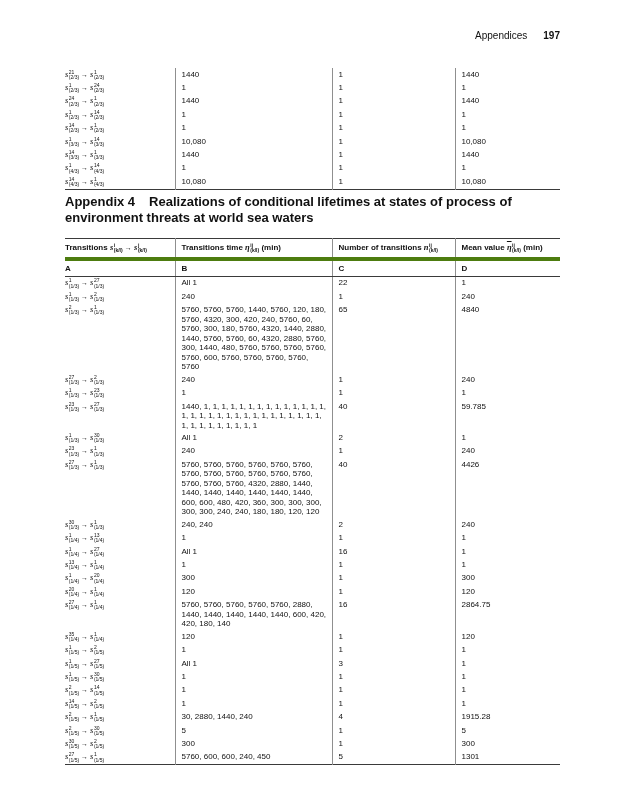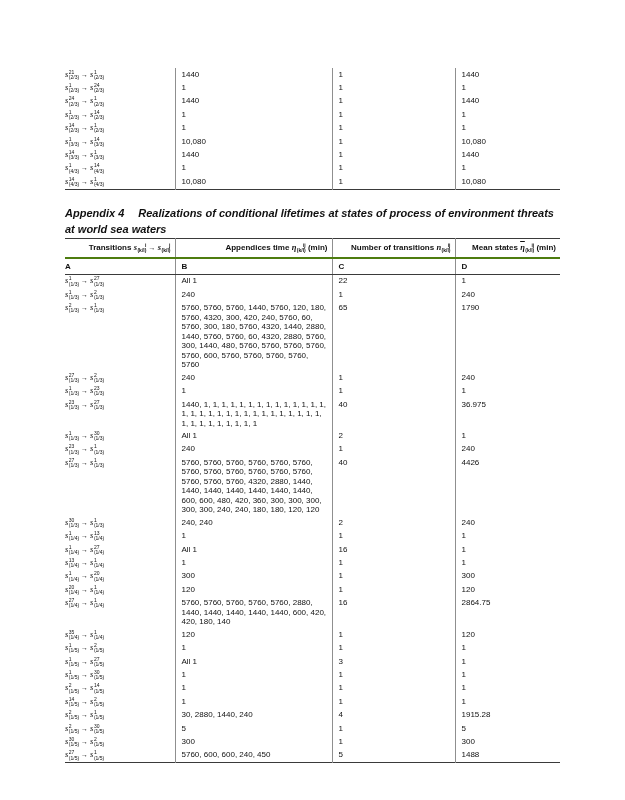--- a/index.html
+++ b/index.html
@@ -9,41 +9,44 @@
   }
   .running-head{position:absolute;top:30px;left:65px;width:495px;text-align:right;font-size:10px;}
   .pageno{font-weight:bold;margin-left:16px;}
 
   .t{border-collapse:collapse;table-layout:fixed;width:495px;font-size:8px;line-height:9.5px;color:#111;}
   .t td,.t th{vertical-align:top;padding:1.5px 4px 1.5px 0;overflow:hidden;}
   .t td+td,.t th+th{border-left:1px solid #8f8f8f;padding-left:6px;}
 
   .top-table{position:absolute;top:68px;left:65px;border-bottom:1px solid #3a3a3a;}
 
-  .heading{position:absolute;top:206px;left:65px;width:495px;font-weight:bold;font-size:11px;line-height:15.5px;font-style:italic;}
+  .heading{position:absolute;top:194px;left:65px;width:495px;font-weight:bold;font-size:13px;line-height:15.5px;}
   .h-label{margin-right:14px;}
 
   .main-table{position:absolute;top:238px;left:65px;border-top:1px solid #3a3a3a;border-bottom:1px solid #3a3a3a;}
-  .main-table thead tr.hdr th{border-bottom:2px solid #4d7c0f;font-weight:bold;text-align:right;padding-top:4px;padding-bottom:4px;margin-top:36px;}
+  .main-table thead tr.hdr th{border-bottom:4px solid #4d7c0f;font-weight:bold;text-align:left;padding-top:4px;padding-bottom:4px;margin-top:36px;}
   .main-table thead tr.letters th{border-bottom:1px solid #3a3a3a;font-weight:bold;text-align:left;padding-top:2.5px;padding-bottom:2.5px;}
 
   .mvar{display:inline-flex;align-items:flex-start;}
   .mvar em{font-family:"Liberation Serif",serif;font-style:italic;font-size:8.5px;line-height:9px;}
   .stack{display:inline-flex;flex-direction:column;font-size:5px;line-height:5.2px;margin-left:0.5px;}
   .stack span{display:block;}
   .tl{display:inline-flex;align-items:flex-start;gap:2px;}
   .arrow{font-size:7px;line-height:9px;}
   .bar{text-decoration:overline;}
   .col-a{padding-right:2px;}
 </style>
 </head>
 <body>
 
 <div class="page">
 
+  <div class="running-head">
+    <span>Appendices</span><span class="pageno">197</span>
+  </div>
 
   <table class="t top-table">
     <colgroup>
       <col style="width:110px">
         <col style="width:157px">
         <col style="width:123px">
         <col style="width:105px">
     </colgroup>
     <tbody id="top-rows">
         <tr>
@@ -272,42 +275,42 @@
           <span class="arrow">→</span>
           <span class="mvar">
               <em>s</em>
               <span class="stack">
                 <span>j</span>
                 <span>(k/l)</span>
               </span>
             </span>
         </th>
         <th>
-          <span>Appendices time</span>
+          <span>Transitions time</span>
           <span class="mvar">
               <em>η</em>
               <span class="stack">
                 <span>ij</span>
                 <span>(k/l)</span>
               </span>
             </span>
           <span>(min)</span>
         </th>
         <th>
           <span>Number of transitions</span>
           <span class="mvar">
               <em>n</em>
               <span class="stack">
                 <span>ij</span>
                 <span>(k/l)</span>
               </span>
             </span>
         </th>
         <th>
-          <span>Mean states</span>
+          <span>Mean value</span>
           <span class="mvar">
               <em class="bar">η</em>
               <span class="stack">
                 <span>ij</span>
                 <span>(k/l)</span>
               </span>
             </span>
           <span>(min)</span>
         </th>
       </tr>
@@ -376,21 +379,21 @@
               <span class="mvar">
                 <em>s</em>
                 <span class="stack">
                   <span>1</span>
                   <span>(1/3)</span>
                 </span>
               </span>
             </span></td>
           <td class="col-b">5760, 5760, 5760, 1440, 5760, 120, 180, 5760, 4320, 300, 420, 240, 5760, 60, 5760, 300, 180, 5760, 4320, 1440, 2880, 1440, 5760, 5760, 60, 4320, 2880, 5760, 300, 1440, 480, 5760, 5760, 5760, 5760, 5760, 600, 5760, 5760, 5760, 5760, 5760</td>
           <td class="col-c">65</td>
-          <td class="col-d">1790</td>
+          <td class="col-d">4840</td>
         </tr>
         <tr>
           <td class="col-a"><span class="tl">
               <span class="mvar">
                 <em>s</em>
                 <span class="stack">
                   <span>27</span>
                   <span>(1/3)</span>
                 </span>
               </span>
@@ -442,21 +445,21 @@
               <span class="mvar">
                 <em>s</em>
                 <span class="stack">
                   <span>27</span>
                   <span>(1/3)</span>
                 </span>
               </span>
             </span></td>
           <td class="col-b">1440, 1, 1, 1, 1, 1, 1, 1, 1, 1, 1, 1, 1, 1, 1, 1, 1, 1, 1, 1, 1, 1, 1, 1, 1, 1, 1, 1, 1, 1, 1, 1, 1, 1, 1, 1, 1, 1, 1, 1</td>
           <td class="col-c">40</td>
-          <td class="col-d">36.975</td>
+          <td class="col-d">59.785</td>
         </tr>
         <tr>
           <td class="col-a"><span class="tl">
               <span class="mvar">
                 <em>s</em>
                 <span class="stack">
                   <span>1</span>
                   <span>(1/3)</span>
                 </span>
               </span>
@@ -882,18 +885,18 @@
               <span class="mvar">
                 <em>s</em>
                 <span class="stack">
                   <span>1</span>
                   <span>(1/5)</span>
                 </span>
               </span>
             </span></td>
           <td class="col-b">5760, 600, 600, 240, 450</td>
           <td class="col-c">5</td>
-          <td class="col-d">1488</td>
+          <td class="col-d">1301</td>
         </tr>
       </tbody>
   </table>
 
 </div>
 
 </body></html>

